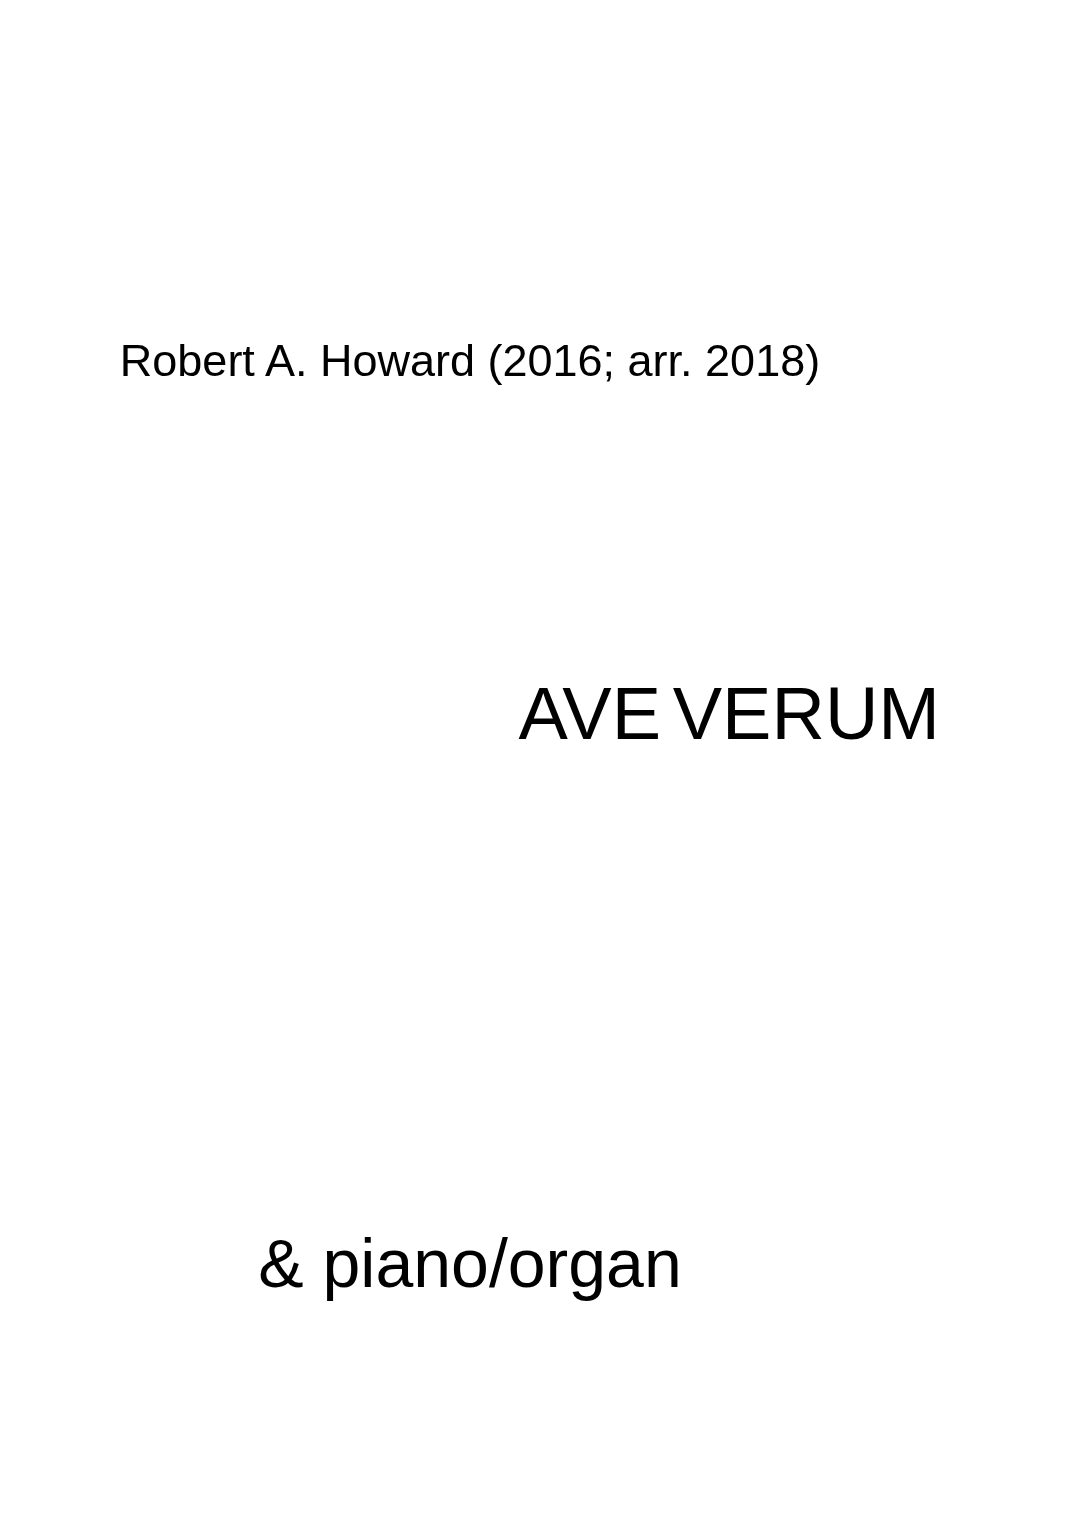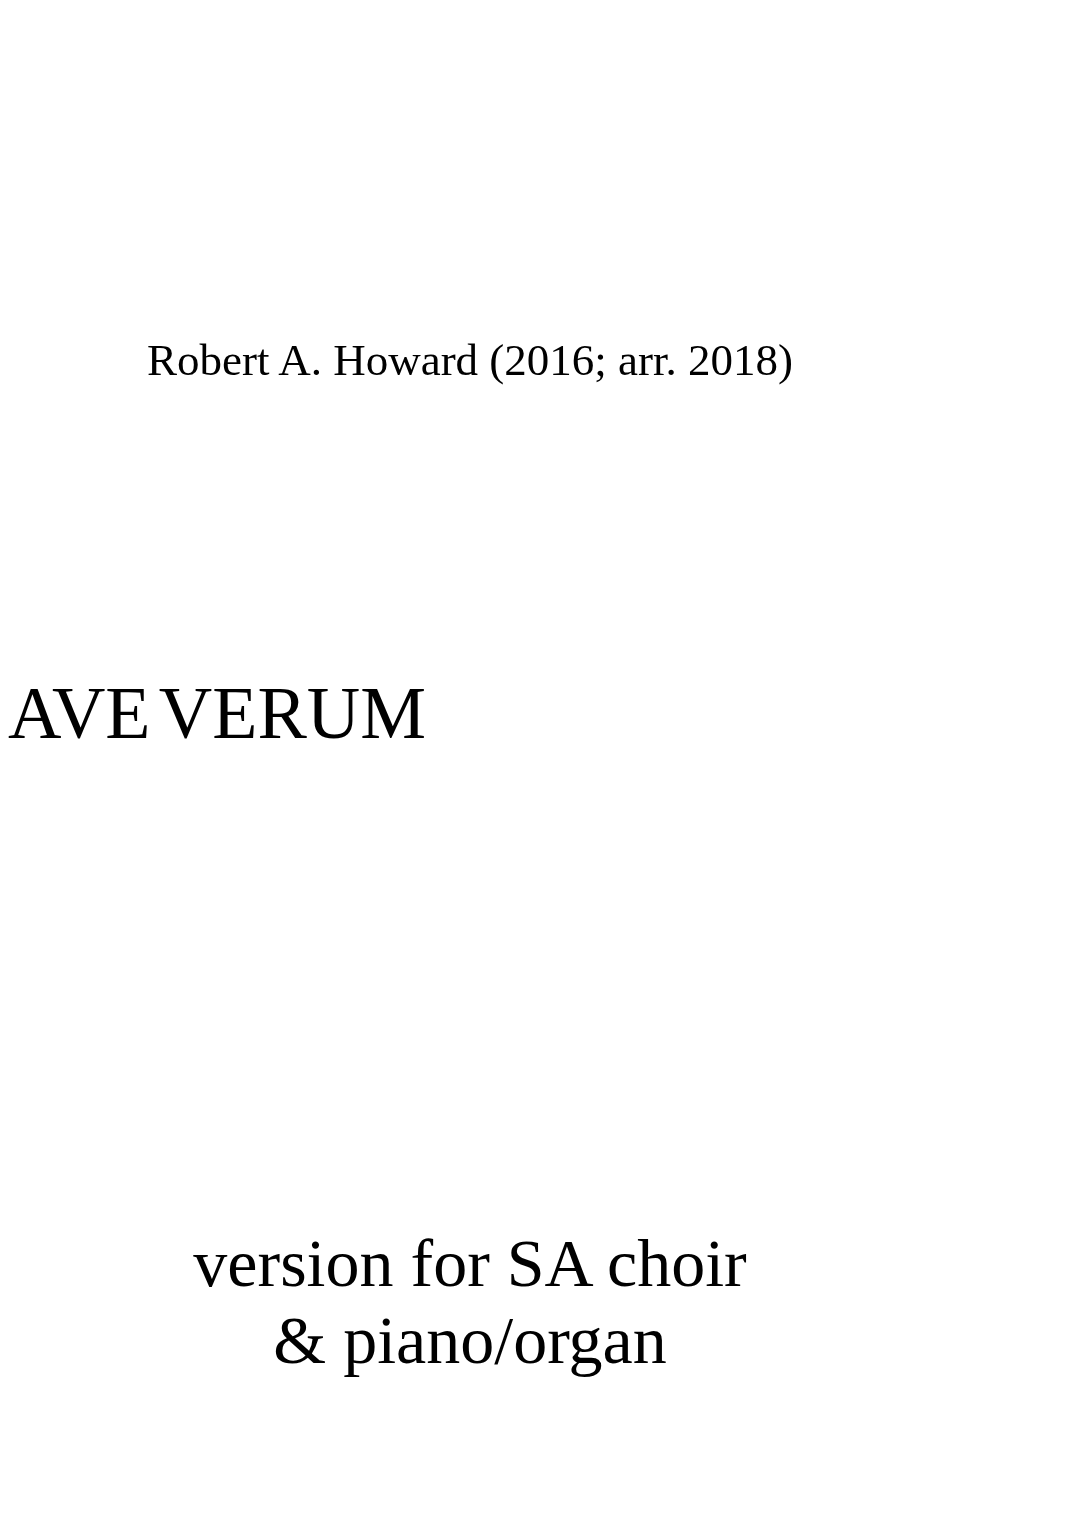--- a/index.html
+++ b/index.html
@@ -6,39 +6,39 @@
     margin: 0;
     padding: 0;
     background: #ffffff;
   }
   .page {
     position: relative;
     width: 940px;
     height: 1515px;
     background: #ffffff;
     overflow: hidden;
-    font-family: Liberation Serif, serif;
+    font-family: Liberation Sans, sans-serif;
     color: #000000;
   }
   .composer-line {
     position: absolute;
     top: 338px;
     left: 0;
     width: 100%;
     text-align: center;
     font-size: 45px;
     line-height: 45px;
     white-space: nowrap;
   }
   .main-title {
     position: absolute;
     top: 673px;
-    left: 8px;
+    left: 0;
     width: 100%;
-    text-align: left;
+    text-align: right;
     font-size: 74px;
     line-height: 81px;
     font-weight: normal;
     margin: 0;
     word-spacing: -0.12em;
   }
   .subtitle {
     position: absolute;
     top: 1225px;
     left: 0;
@@ -57,17 +57,16 @@
 
 <div class="page">
 
   <div class="composer-line">Robert A. Howard (2016; arr. 2018)</div>
 
   <h1 class="main-title">
     <span class="text-line">AVE VERUM</span>
   </h1>
 
   <div class="subtitle">
-    <span class="text-line">version for SA choir</span>
     <span class="text-line">&amp; piano/organ</span>
   </div>
 
 </div>
 
 </body></html>

